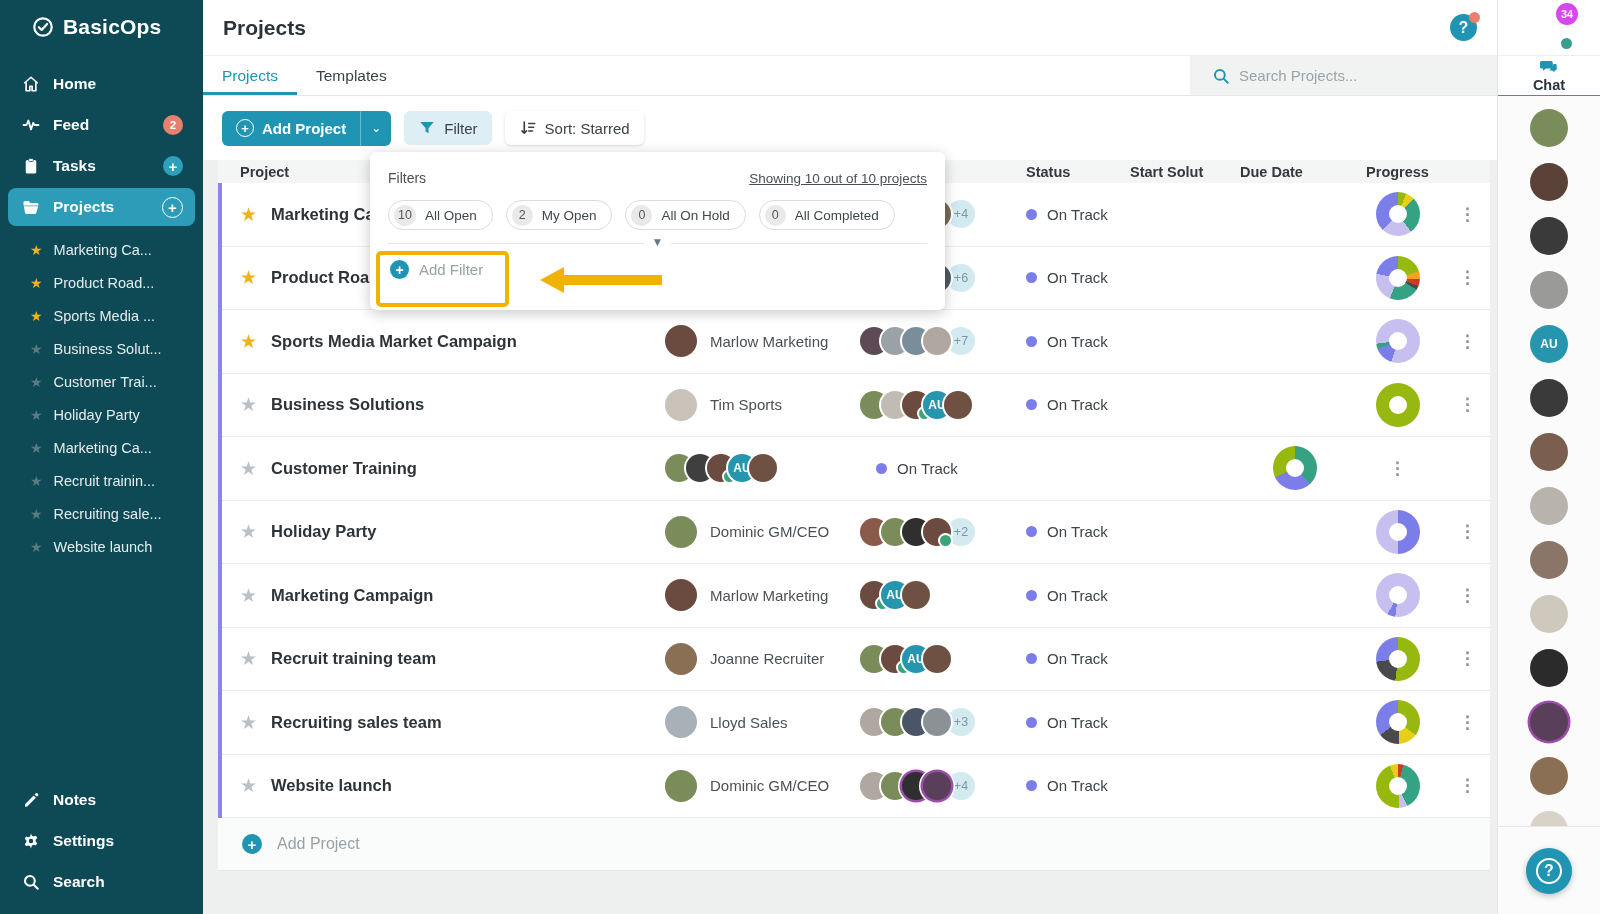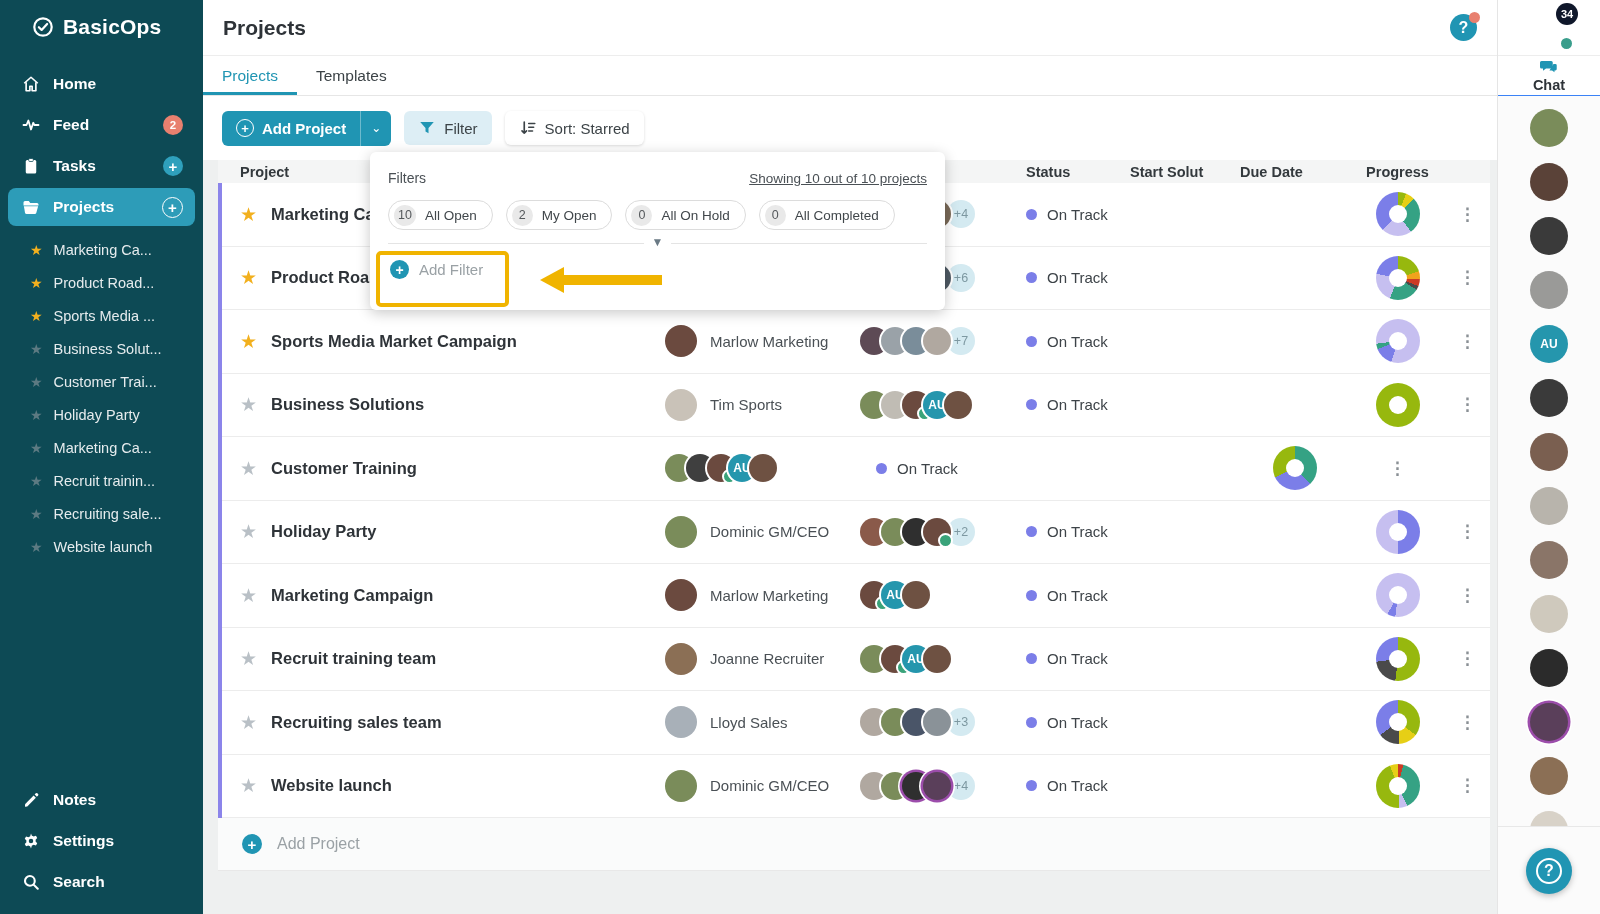--- a/index.html
+++ b/index.html
@@ -97,21 +97,21 @@
   .addfilter .lbl { color:#9aa1a5; font-size:15px; }
   .anno-rect { position:absolute; left:6px; top:99px; width:133px; height:56px; border:4px solid #f0b400; border-radius:5px; pointer-events:none; z-index:5; }
   .anno-arrow-head { position:absolute; left:170px; top:115px; width:0; height:0; border-top:13px solid transparent; border-bottom:13px solid transparent; border-right:24px solid #f0b400; pointer-events:none; }
   .anno-arrow-tail { position:absolute; left:193px; top:123px; width:99px; height:10px; background:#f0b400; pointer-events:none; }
 
   
   .rightbar { width:103px; flex-shrink:0; background:#fbfbfb; border-left:1px solid #e5e5e5; display:flex; flex-direction:column; }
   .rb-top { height:56px; border-bottom:1px solid #ededed; background:#fff; display:flex; align-items:center; justify-content:center; }
   .rb-me { width:38px; height:38px; position:relative; }
   .rb-me .avatar { width:38px; height:38px; }
-  .rb-me .nbadge { position:absolute; top:-6px; right:-10px; background:#0f172a; color:#fff; font-size:11px; font-weight:bold; min-width:22px; height:22px; border-radius:11px; display:flex; align-items:center; justify-content:center; z-index:2;margin-left:36px; }
+  .rb-me .nbadge { position:absolute; top:-6px; right:-10px; background:#d946ef; color:#fff; font-size:11px; font-weight:bold; min-width:22px; height:22px; border-radius:11px; display:flex; align-items:center; justify-content:center; z-index:2;margin-left:36px; }
   .rb-me .odot { position:absolute; bottom:-4px; right:-6px; width:15px; height:15px; border-radius:50%; background:#3a9e8c; border:2px solid #fff; }
   .rb-chat { height:40px; border-bottom:1px solid #3b82f6; background:#fff; display:flex; flex-direction:column; align-items:center; justify-content:center; gap:1px; cursor:pointer; }
   .rb-chat .lbl { font-size:14.5px; font-weight:bold; color:#2e3338; }
   .rb-avatars { flex:1; overflow:hidden; display:flex; flex-direction:column; align-items:center; padding-top:13px; gap:16px; }
   .rb-avatars .avatar { width:38px; height:38px; flex-shrink:0; cursor:pointer; }
   .rb-bottom { height:88px; background:#fbfbfb; border-top:1px solid #e8e8e8; display:flex; align-items:center; justify-content:center; }
   .bighelp { width:46px; height:46px; border-radius:50%; background:#2095b3; display:flex; align-items:center; justify-content:center; cursor:pointer; box-shadow:0 2px 6px rgba(0,0,0,.25); }
   .bighelp .inner { width:26px; height:26px; border-radius:50%; border:2px solid #fff; color:#fff; font-size:16px; font-weight:bold; display:flex; align-items:center; justify-content:center; }
 </style>
 </head>
@@ -252,20 +252,29 @@
       <span class="help-badge">?</span>
     </div>
 
     <div class="tabsrow">
       <div class="tab active">
           <span>Projects</span>
         </div>
       <div class="tab">
           <span>Templates</span>
         </div>
+      <div class="searchzone">
+        <span class="icon16">
+          <svg viewBox="0 0 24 24" fill="none" stroke="#2095b3" stroke-width="2.6">
+              <circle cx="10.5" cy="10.5" r="6.5"></circle>
+              <path d="M15.5 15.5 L21 21" stroke-linecap="round"></path>
+            </svg>
+        </span>
+        <span class="ph">Search Projects...</span>
+      </div>
     </div>
 
     <div class="toolbar">
       <div class="btn-add">
         <span class="mainpart">
             <span class="oplus">+</span>
             <span>Add Project</span>
           </span>
         <span class="caretpart">⌄</span>
       </div>

